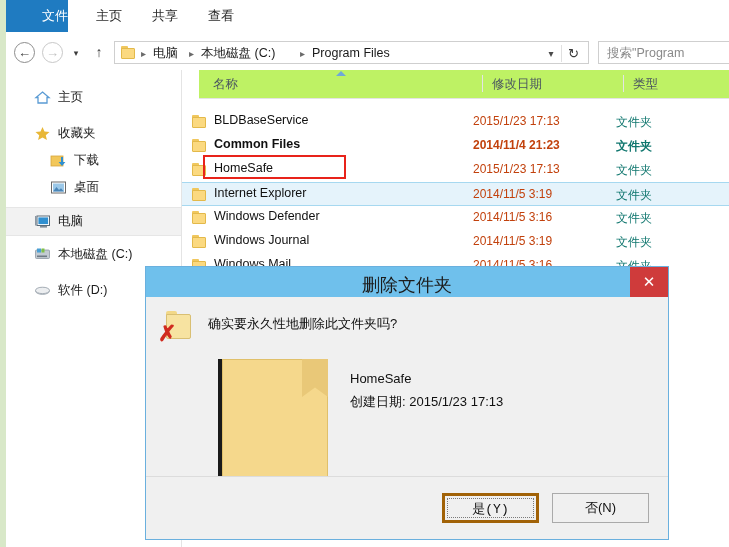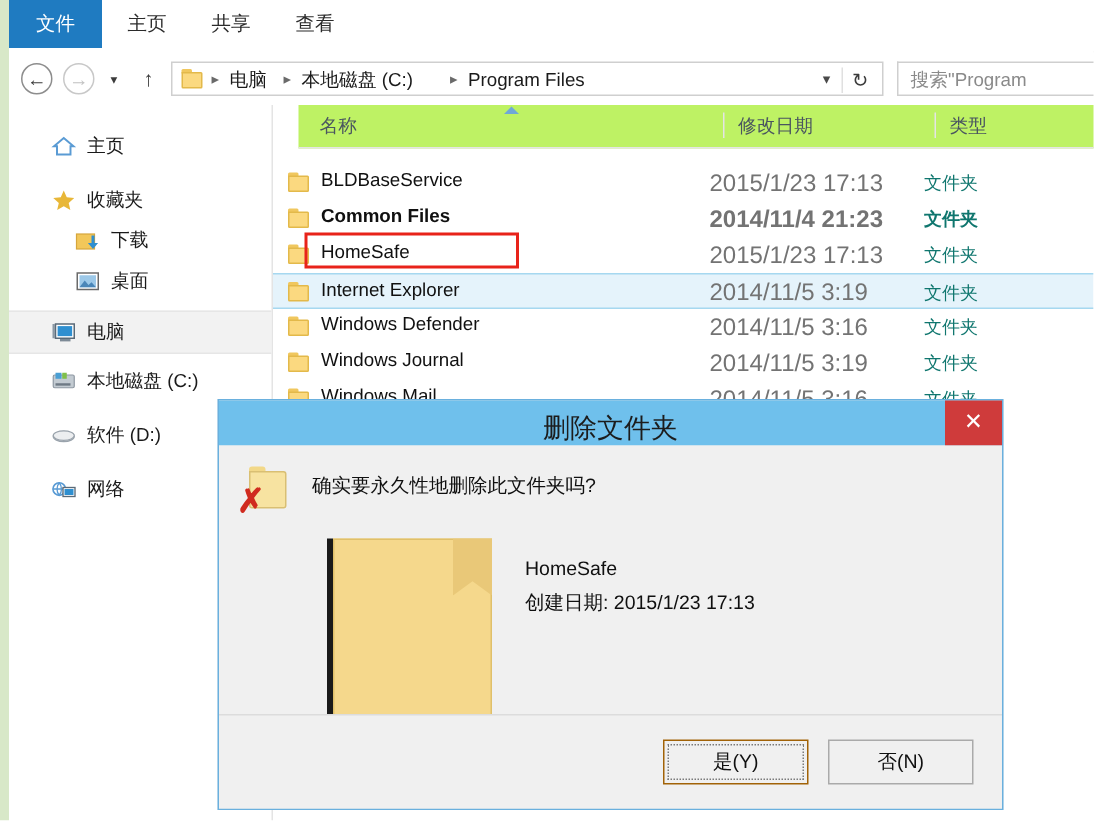--- a/index.html
+++ b/index.html
@@ -32,21 +32,21 @@
     left: 6px; top: 0;
     width: 723px; height: 34px;
     background: #ffffff;
     border-bottom: 1px solid #e4e4e4;
   }
   .tab {
     position: absolute;
     top: 0;
     height: 32px;
     line-height: 32px;
-    text-align: center;
+    text-align: right;
     font-size: 13px;
     color: #2b2b2b;
     cursor: default;
   }
   .tab.file {
     left: 0;
     width: 62px;
     background: #1f7bc1;
     color: #ffffff;
   }
@@ -270,22 +270,22 @@
   .fname {
     position: absolute;
     left: 32px; top: 3px;
     font-size: 12.5px;
     color: #101010;
     white-space: nowrap;
   }
   .fdate {
     position: absolute;
     left: 291px; top: 4px;
-    font-size: 16px;
-    color: #737373;
+    font-size: 12px;
+    color: #c2410c;
     white-space: nowrap;
   }
   .ftype {
     position: absolute;
     left: 434px; top: 4px;
     font-size: 12px;
     color: #0f766e;
     white-space: nowrap;
   }
   .annot-box {
@@ -428,21 +428,22 @@
     border: 1px solid #aaaaaa;
     box-sizing: border-box;
     text-align: center;
     line-height: 28px;
     font-size: 13px;
     color: #101010;
     cursor: default;
   }
   .dlgbtn.yes {
     left: 296px;
-    border: 1px solid #a16207;
+    border: 3px solid #a16207;
+    font-family: Liberation Mono, monospace;
   }
   .dlgbtn.yes .inner {
     position: absolute;
     left: 2px; top: 2px;
     right: 2px; bottom: 2px;
     border: 1px dotted #7a7a7a;
   }
   .dlgbtn.no { left: 406px; }
 </style>
 </head>
@@ -552,31 +553,20 @@
   <div class="nav-item" style="top:207px;">
     <span class="nav-ico" style="left:28px;">
       <svg width="17" height="17" viewBox="0 0 17 17">
         <ellipse cx="8.5" cy="9" rx="7" ry="3.4" fill="#d5dade" stroke="#9aa3ac" stroke-width="0.8"></ellipse>
         <ellipse cx="8.5" cy="8.4" rx="7" ry="3.2" fill="#eceef0" stroke="#9aa3ac" stroke-width="0.8"></ellipse>
       </svg>
     </span>
     <span class="nav-label" style="left:52px;">软件 (D:)</span>
   </div>
 
-  <div class="nav-item" style="top:243px;">
-    <span class="nav-ico" style="left:28px;">
-      <svg width="17" height="17" viewBox="0 0 17 17">
-        <circle cx="5.5" cy="8" r="4.2" fill="none" stroke="#5a9bd4" stroke-width="1.1"></circle>
-        <path d="M1.3 8 h8.4 M5.5 3.8 c2 2.4 2 6 0 8.4 M5.5 3.8 c-2 2.4 -2 6 0 8.4" fill="none" stroke="#5a9bd4" stroke-width="0.9"></path>
-        <rect x="8" y="7" width="8" height="6" fill="#ffffff" stroke="#5a6a78" stroke-width="0.9"></rect>
-        <rect x="9" y="8" width="6" height="4" fill="#2f8fd0"></rect>
-      </svg>
-    </span>
-    <span class="nav-label" style="left:52px;">网络</span>
-  </div>
 </div>
 
 <div class="content">
   <div class="colhead">
     <div class="sortmark"></div>
     <div class="ch" style="left:14px;">名称</div>
     <div class="vsep" style="left:283px;"></div>
     <div class="ch" style="left:293px;">修改日期</div>
     <div class="vsep" style="left:424px;"></div>
     <div class="ch" style="left:434px;">类型</div>

